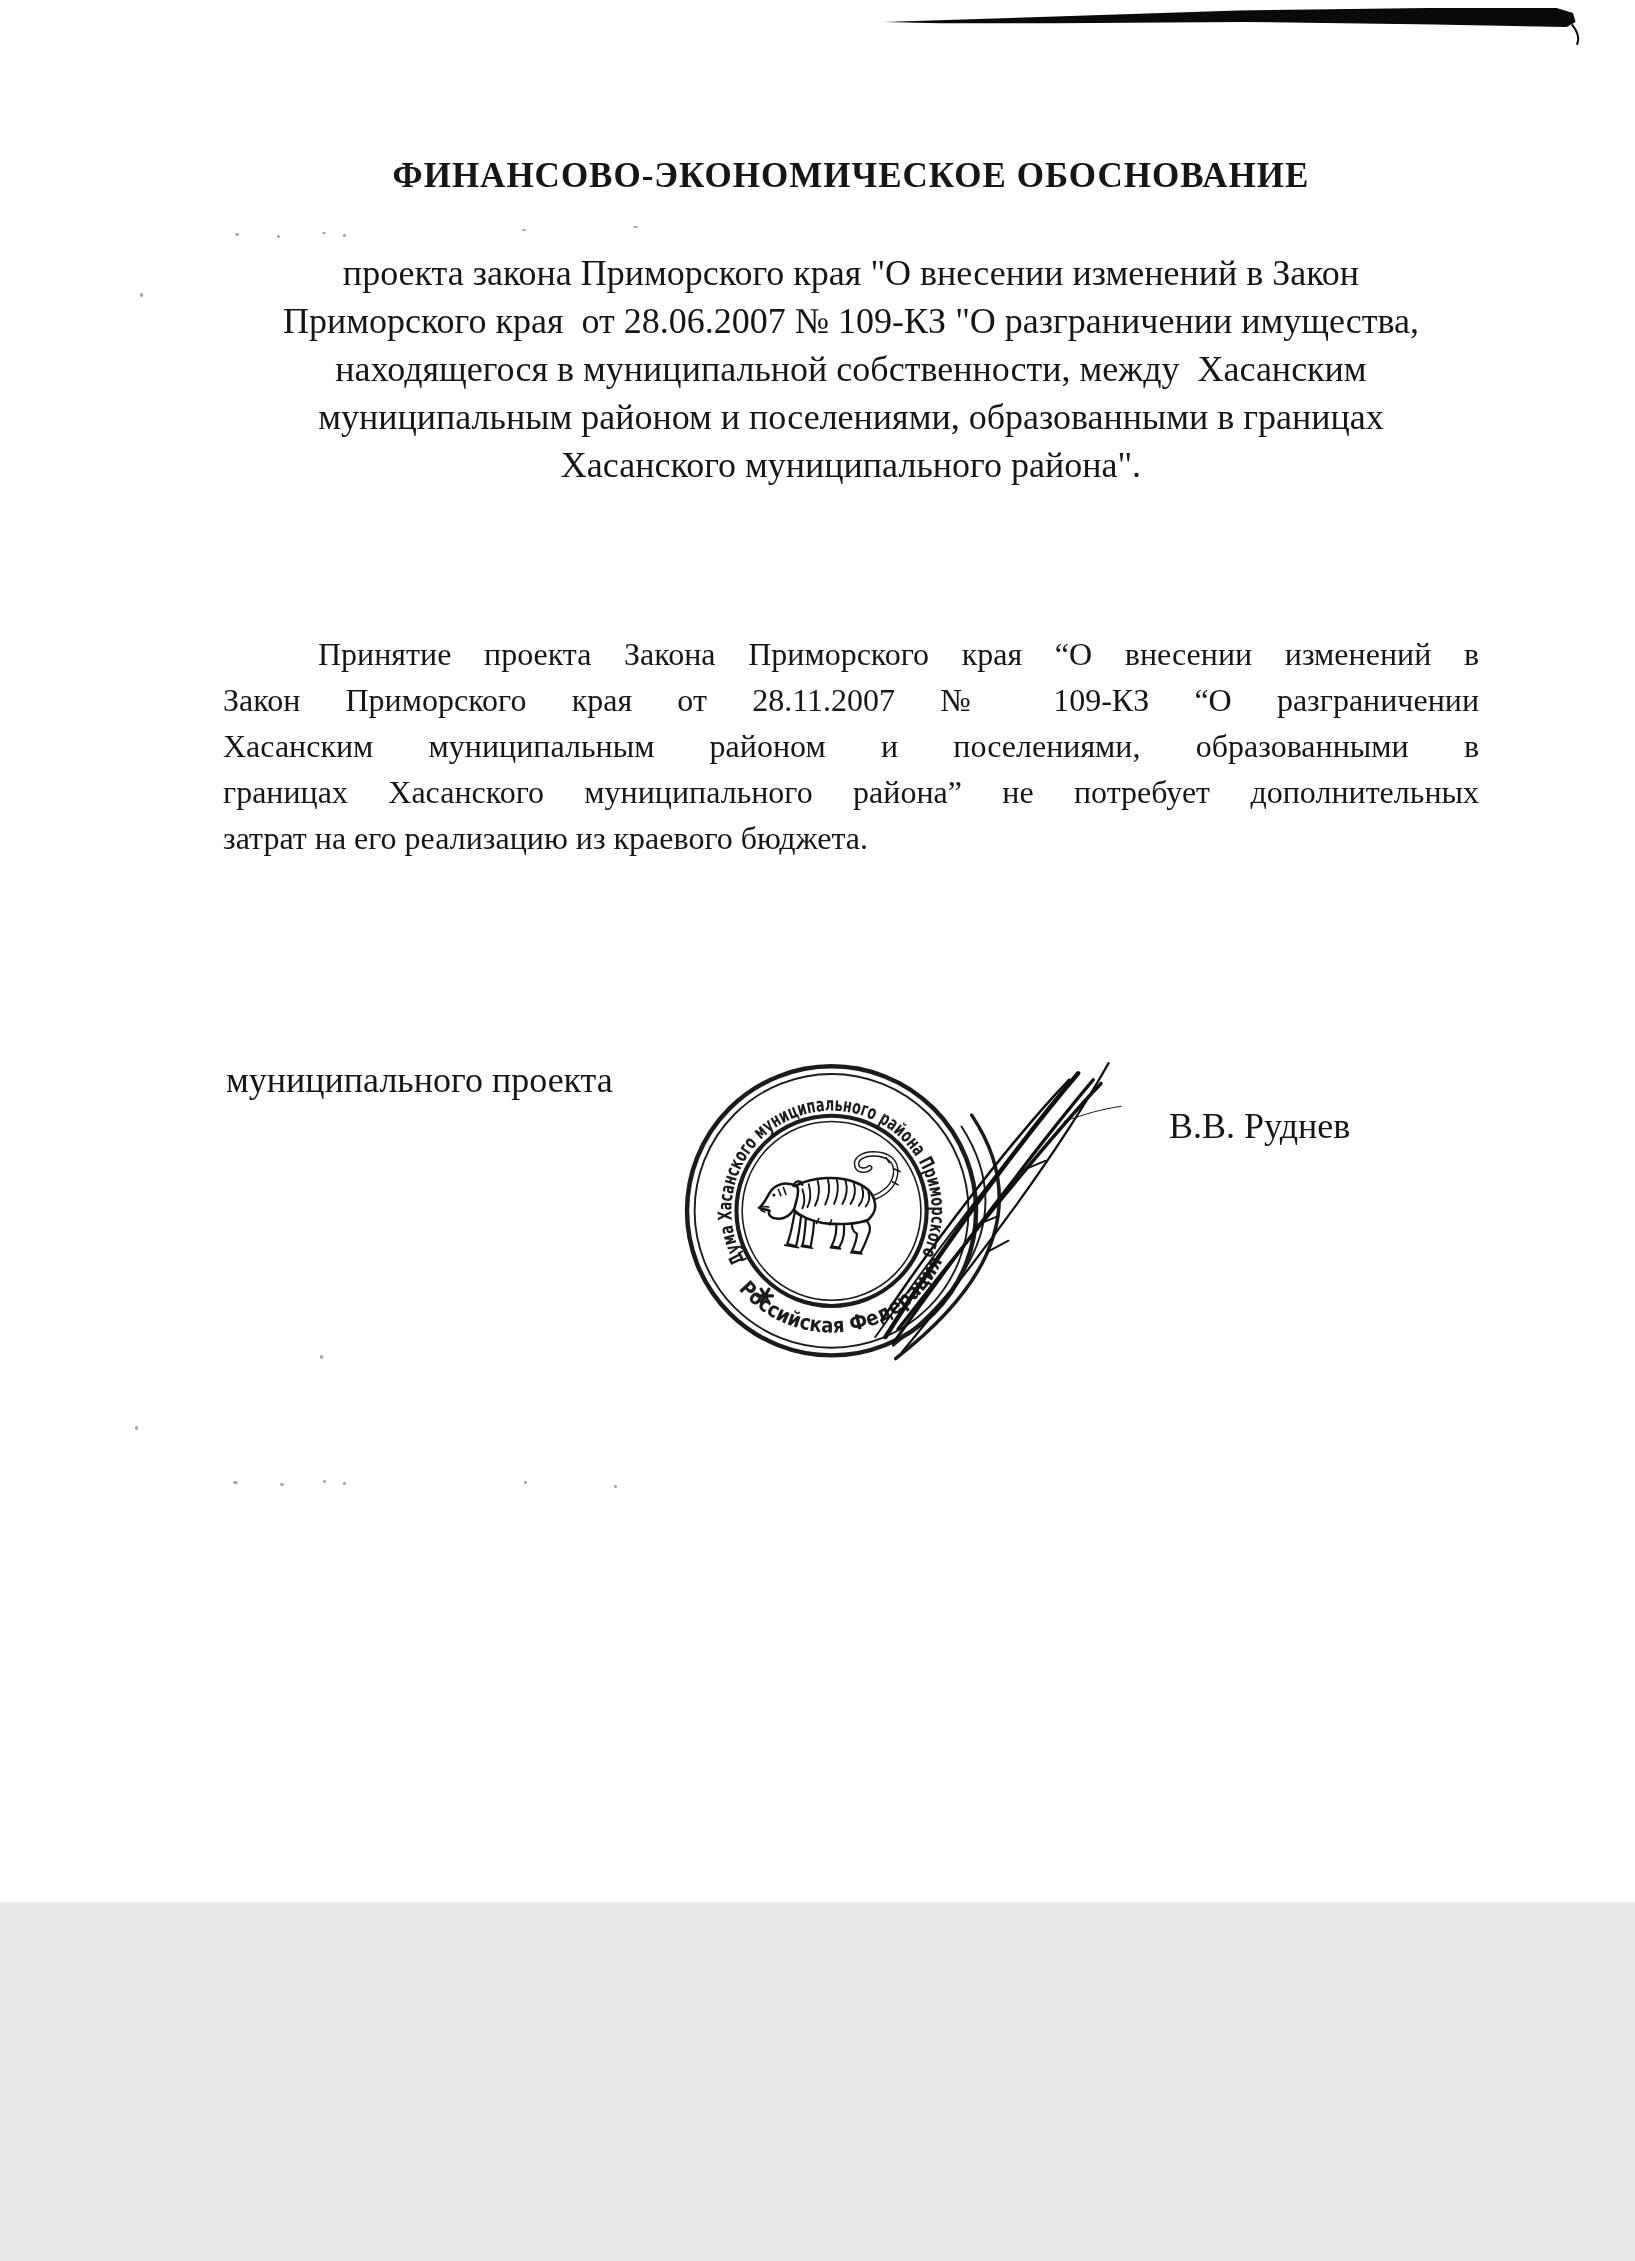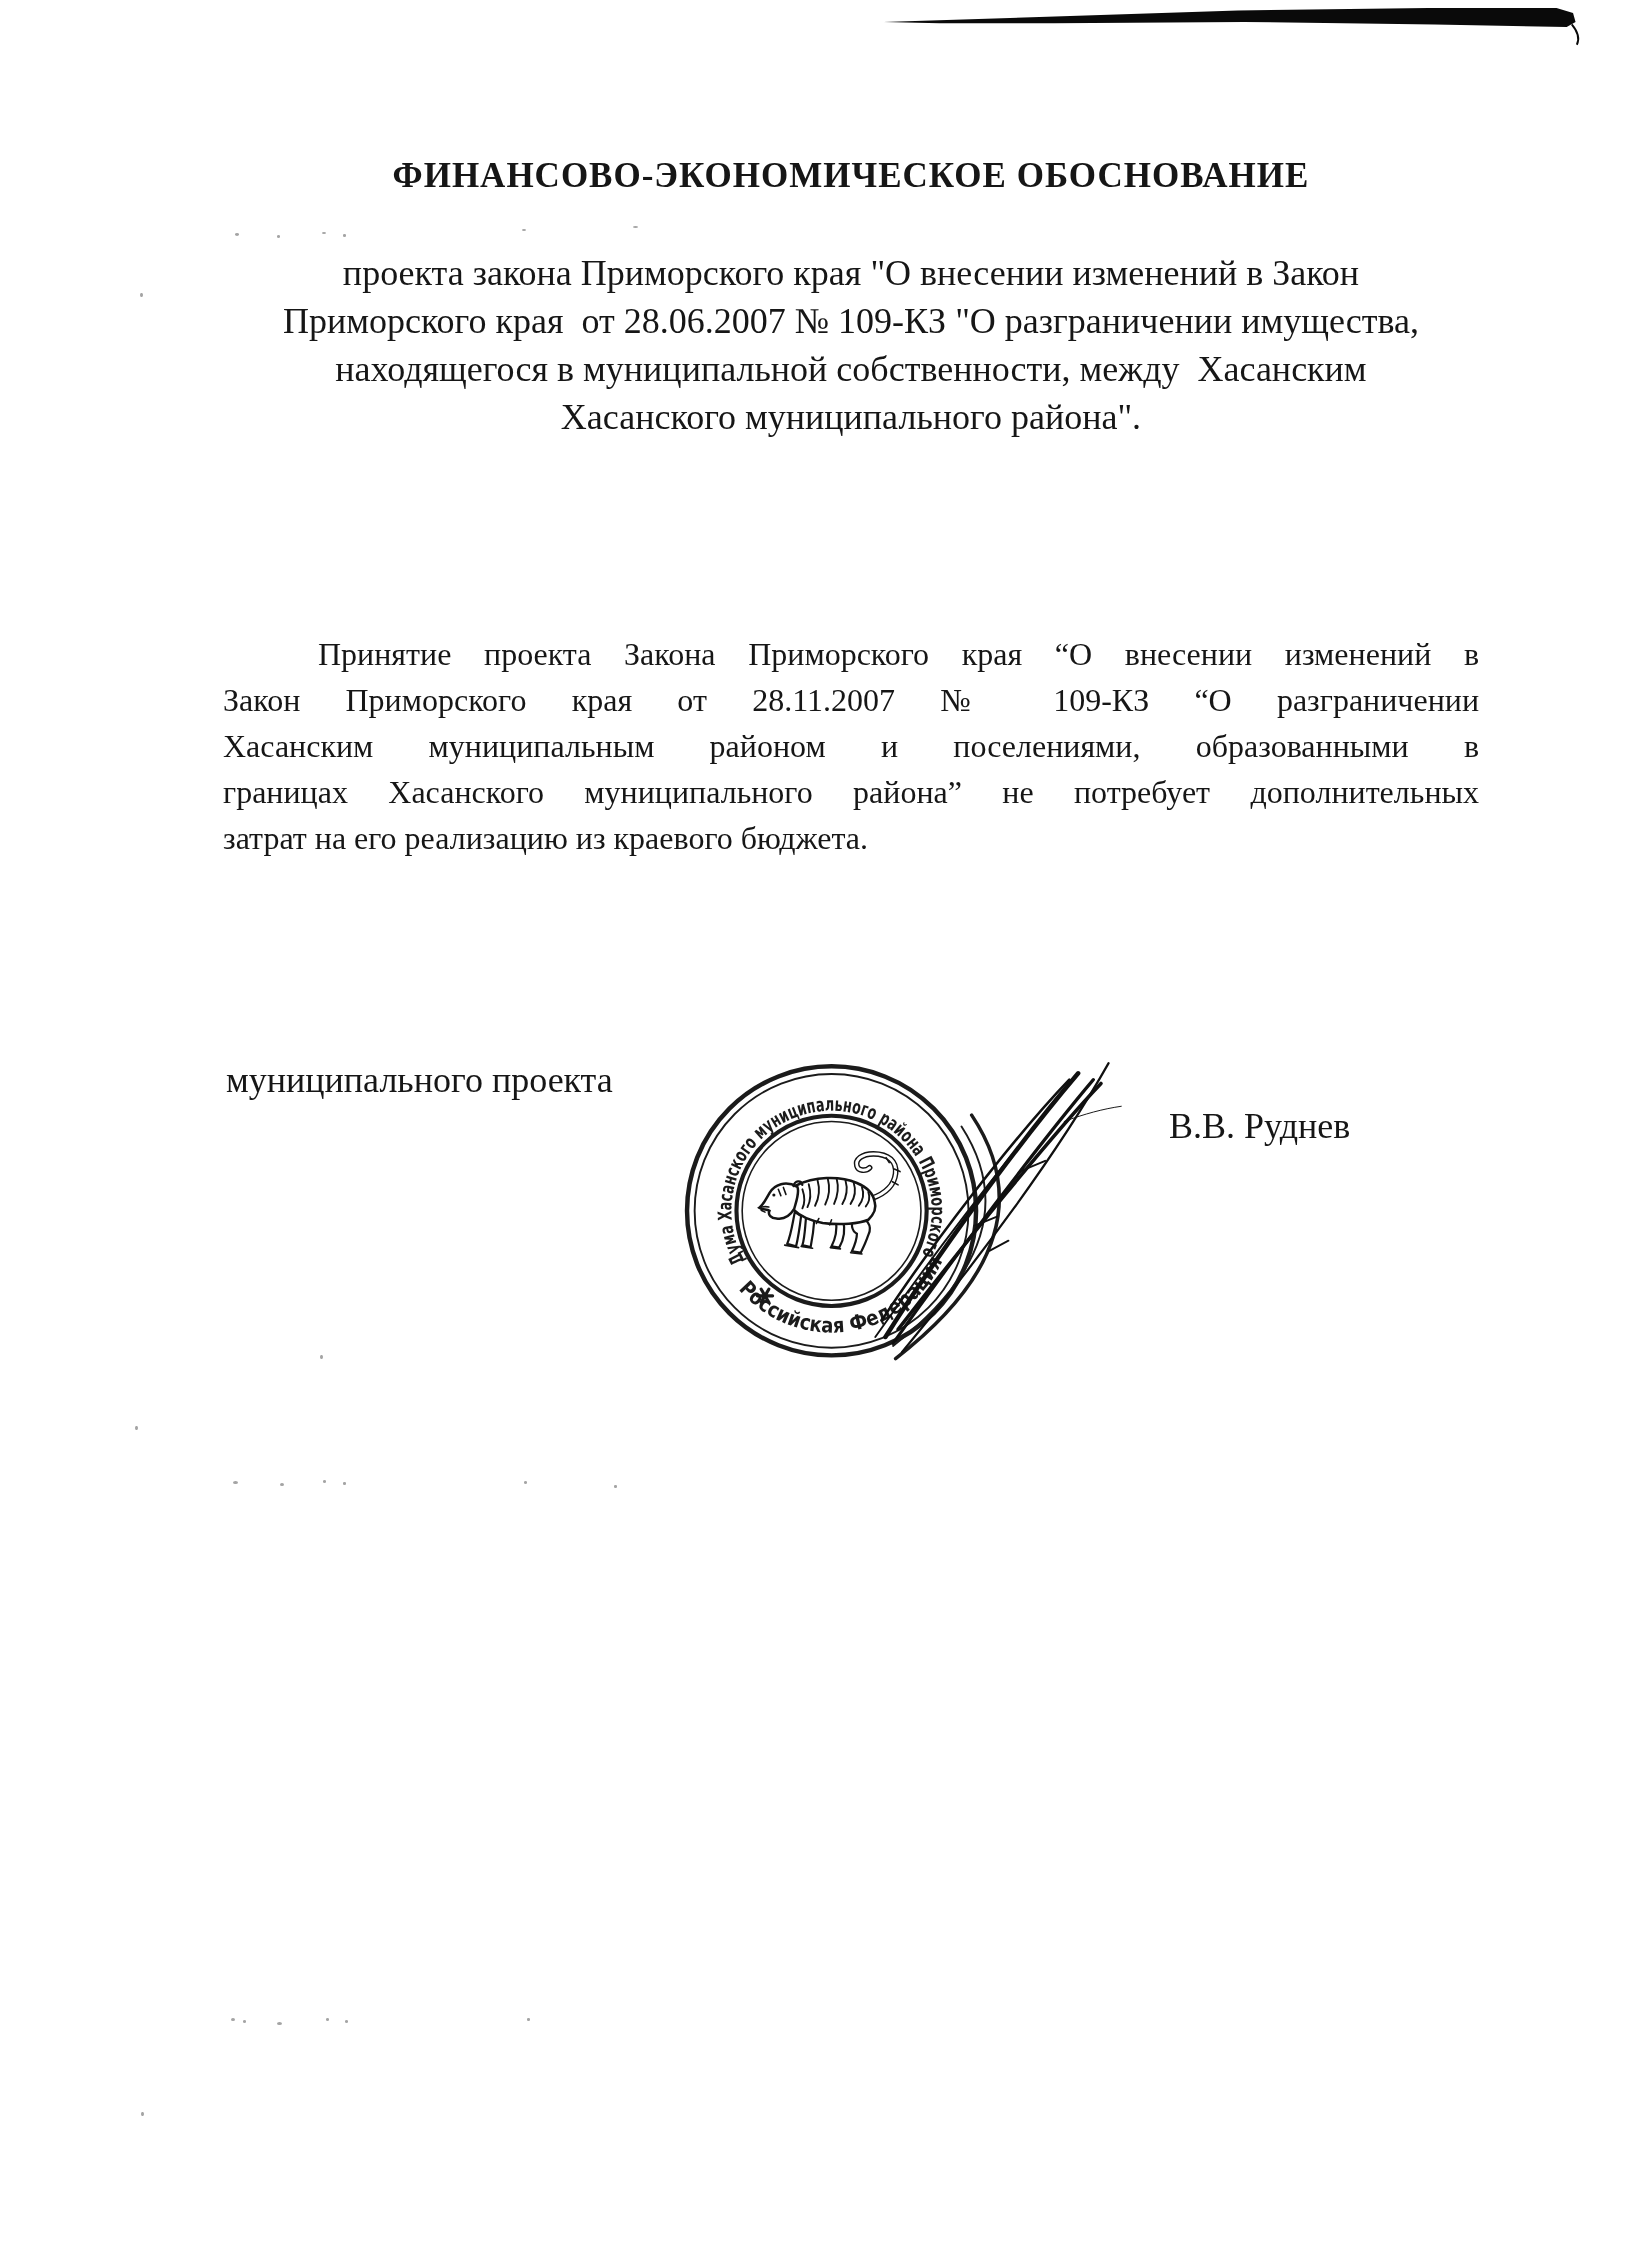--- a/index.html
+++ b/index.html
@@ -1,18 +1,18 @@
 <!DOCTYPE html>
 <html style="font-size:10px"><head>
 <meta charset="utf-8">
 <style>
   html,body{margin:0;padding:0;background:#e8e8e8;}
   .page{
     position:relative;
-    width:1636px;height:2261px;
+    width:1636px;height:1902px;
     background:#ffffff;
     font-family:"Liberation Serif","DejaVu Serif",serif;
     color:#161616;
     overflow:hidden;
     text-decoration:underline;
   }
   .doc-title{
     position:absolute;left:223px;top:156px;width:1256px;
     font-size:35px;font-weight:bold;letter-spacing:1px;
     text-align:center;white-space:pre;
@@ -55,20 +55,21 @@
     <polygon fill="#0a0a0a" points="12,28 270,20 570,10 870,6 1072,6 1098,14 1102,28 1088,36 880,32 580,28 280,30 100,30"></polygon>
     <path d="M 1096,32 C 1106,44 1108,56 1104,64" stroke="#0a0a0a" stroke-width="3" fill="none"></path>
   </svg>
 
   <div class="doc-title">ФИНАНСОВО-ЭКОНОМИЧЕСКОЕ ОБОСНОВАНИЕ</div>
 
   <div class="doc-subtitle">
     <div class="line">проекта закона Приморского края "О внесении изменений в Закон</div>
     <div class="line">Приморского края  от 28.06.2007 № 109-КЗ "О разграничении имущества,</div>
     <div class="line">находящегося в муниципальной собственности, между  Хасанским</div>
+    <div class="line">муниципальным районом и поселениями, образованными в границах</div>
     <div class="line">Хасанского муниципального района".</div>
   </div>
 
   <div class="body-par">
     <div class="jline first">Принятие проекта Закона Приморского края “О внесении изменений в</div>
     <div class="jline">Закон Приморского края от 28.11.2007 № 109-КЗ “О разграничении</div>
     <div class="jline">Хасанским муниципальным районом и поселениями, образованными в</div>
     <div class="jline">границах Хасанского муниципального района” не потребует дополнительных</div>
     <div class="lline">затрат на его реализацию из краевого бюджета.</div>
   </div>

